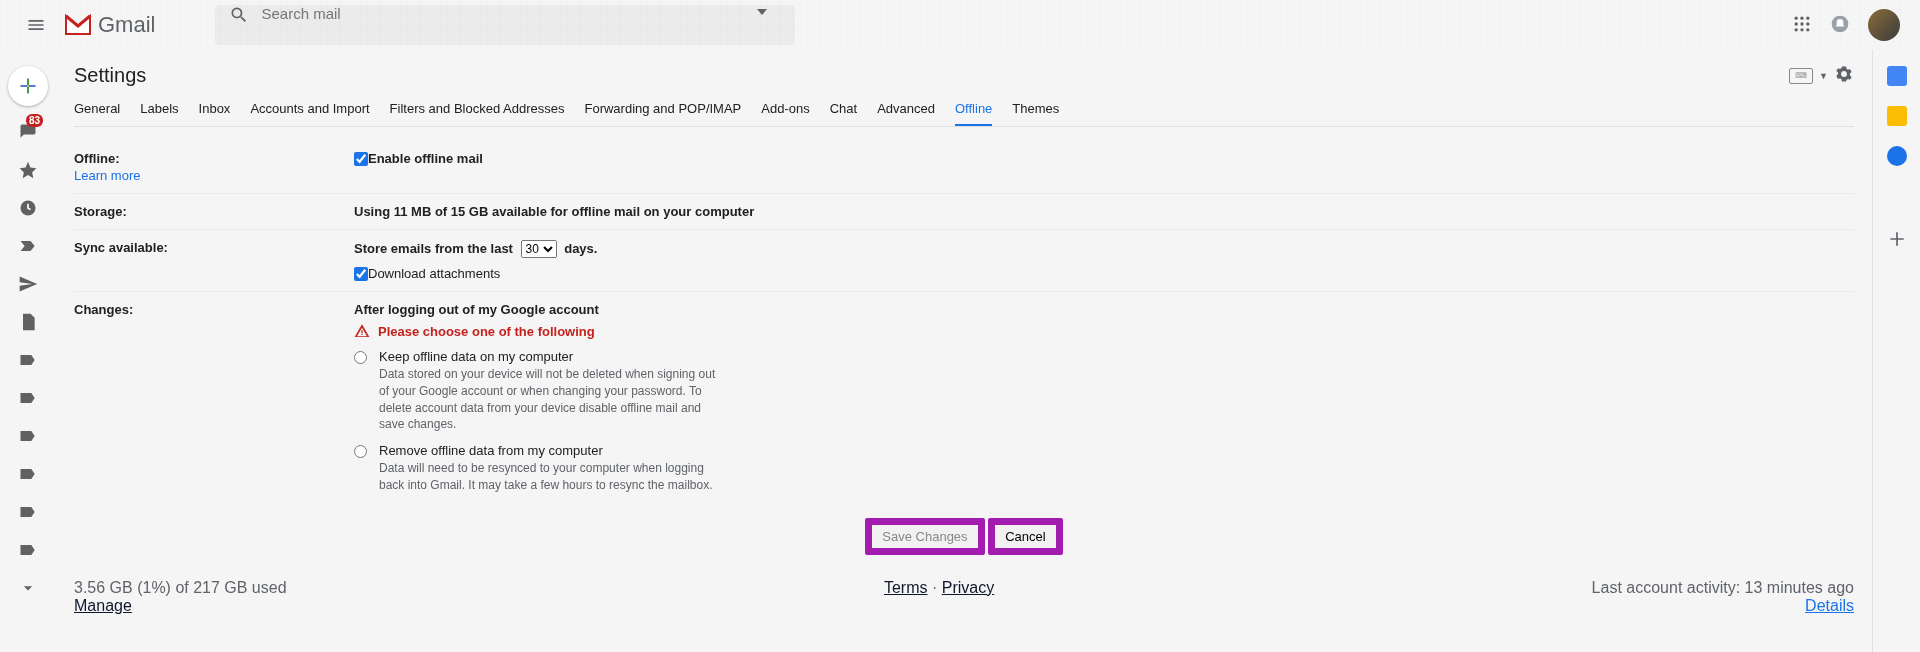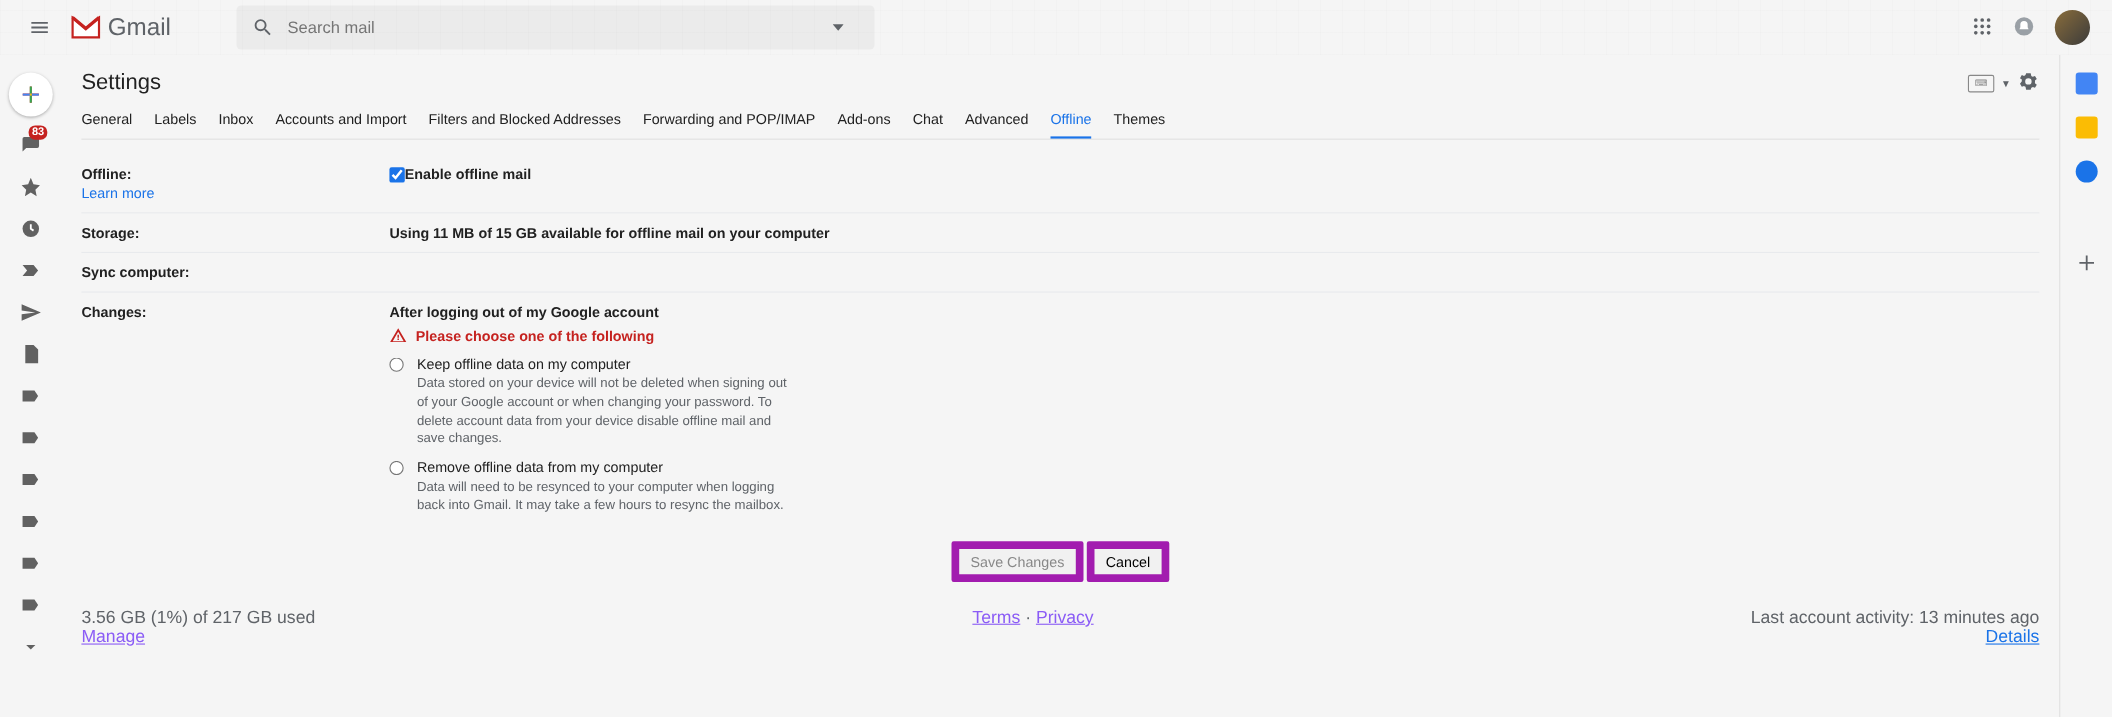--- a/index.html
+++ b/index.html
@@ -2,21 +2,21 @@
 <html><head>
 <meta charset="utf-8">
 <style>
 * { box-sizing: border-box; margin: 0; padding: 0; }
 body { font-family: Arial, sans-serif; font-size: 13px; color: #212121; background: #f5f5f5; width: 1920px; height: 652px; overflow: hidden; position: relative; }
 .topbar { height: 50px; display: flex; align-items: center; padding: 0 12px; background: #f5f5f5; background-image: repeating-linear-gradient(0deg, rgba(0,0,0,0.01) 0, rgba(0,0,0,0.01) 1px, transparent 1px, transparent 20px), repeating-linear-gradient(90deg, rgba(0,0,0,0.01) 0, rgba(0,0,0,0.01) 1px, transparent 1px, transparent 20px); }
 .menu-icon { width: 48px; display: flex; justify-content: center; align-items: center; cursor: pointer; }
 .menu-icon svg { width: 20px; height: 20px; fill: #5f6368; }
 .logo { display: flex; align-items: center; gap: 6px; cursor: pointer; margin-left: 4px; }
 .logo-text { font-size: 22px; color: #5f6368; font-family: 'Product Sans', Arial; }
-.search-wrap { margin-left: 60px; background: rgba(0,0,0,0.04); border-radius: 4px; display: flex; align-items: center; height: 40px; width: 580px; padding: 0 8px; }
+.search-wrap { margin-left: 60px; background: rgba(0,0,0,0.04); border-radius: 4px; display: flex; align-items: flex-start; height: 40px; width: 580px; padding: 0 8px; }
 .search-wrap svg { width: 20px; height: 20px; fill: #5f6368; margin: 0 12px 0 6px; }
 .search-input { flex: 1; border: none; background: transparent; font-size: 15px; color: #5f6368; outline: none; }
 .search-dd { margin-left: auto; margin-right: 8px; cursor: pointer; }
 .search-dd svg { width: 10px; height: 10px; fill: #5f6368; }
 .top-right { margin-left: auto; display: flex; align-items: center; gap: 18px; padding-right: 8px; }
 .apps-icon svg, .bell-icon svg { width: 20px; height: 20px; fill: #5f6368; }
 .avatar { width: 32px; height: 32px; border-radius: 50%; background: linear-gradient(135deg, #8a6d3b, #3b3b3b); cursor: pointer; }
 
 .leftrail { position: absolute; left: 0; top: 50px; width: 56px; bottom: 0; display: flex; flex-direction: column; align-items: center; padding-top: 16px; gap: 14px; }
 .compose { width: 40px; height: 40px; border-radius: 50%; background: #fff; box-shadow: 0 1px 3px rgba(0,0,0,0.3); display: flex; align-items: center; justify-content: center; cursor: pointer; }
@@ -62,21 +62,21 @@
 .radio-opt input[type=radio] { margin-top: 2px; }
 .radio-opt .desc { font-size: 13px; }
 .radio-opt .sub { color: #5f6368; font-size: 12px; max-width: 340px; line-height: 1.4; margin-top: 2px; }
 
 .btn-row { text-align: center; padding: 14px 0; }
 .btn { display: inline-block; border: 7px solid #a21caf; background: #f1f1f1; padding: 4px 10px; font-size: 13px; cursor: pointer; border-radius: 2px; }
 .btn.disabled { color: #888; }
 
 .footer { display: flex; justify-content: space-between; font-size: 16px; color: #5f6368; padding: 10px 0; }
 .footer a { color: #1a73e8; text-decoration: underline; }
-.footer .left a, .footer .center a { color: #8b5cf6; }
+.footer .left a, .footer .center a { color: #0f172a; }
 .footer .right { text-align: right; }
 </style>
 </head>
 <body>
 
 <div class="topbar">
   <div class="menu-icon">
     <svg viewBox="0 0 24 24">
         <path d="M3 6h18v2H3V6zm0 5h18v2H3v-2zm0 5h18v2H3v-2z"></path>
       </svg>
@@ -248,21 +248,30 @@
         </div>
       </div>
     </div>
 
     <div class="setting-row">
       <div class="setting-label"><span>Storage:</span></div>
       <div class="setting-content bold">Using 11 MB of 15 GB available for offline mail on your computer</div>
     </div>
 
     <div class="setting-row">
-      <div class="setting-label"><span>Sync computer:</span></div>
+      <div class="setting-label"><span>Sync available:</span></div>
+      <div class="setting-content">
+        <span class="bold">Store emails from the last</span>
+        <select class="select-inline"><option>30</option></select>
+        <span class="bold">days.</span>
+        <div class="checkbox-row" style="margin-top:8px;">
+          <input type="checkbox" checked="" style="">
+          <label>Download attachments</label>
+        </div>
+      </div>
     </div>
 
     <div class="setting-row" style="border-bottom:none;">
       <div class="setting-label"><span>Changes:</span></div>
       <div class="setting-content">
         <div class="bold">After logging out of my Google account</div>
         <div class="warning">
           <svg viewBox="0 0 24 24">
               <path d="M12 2L1 21h22L12 2zm0 5l7.5 13h-15L12 7zm-1 4v4h2v-4h-2zm0 5v2h2v-2h-2z"></path>
             </svg>

